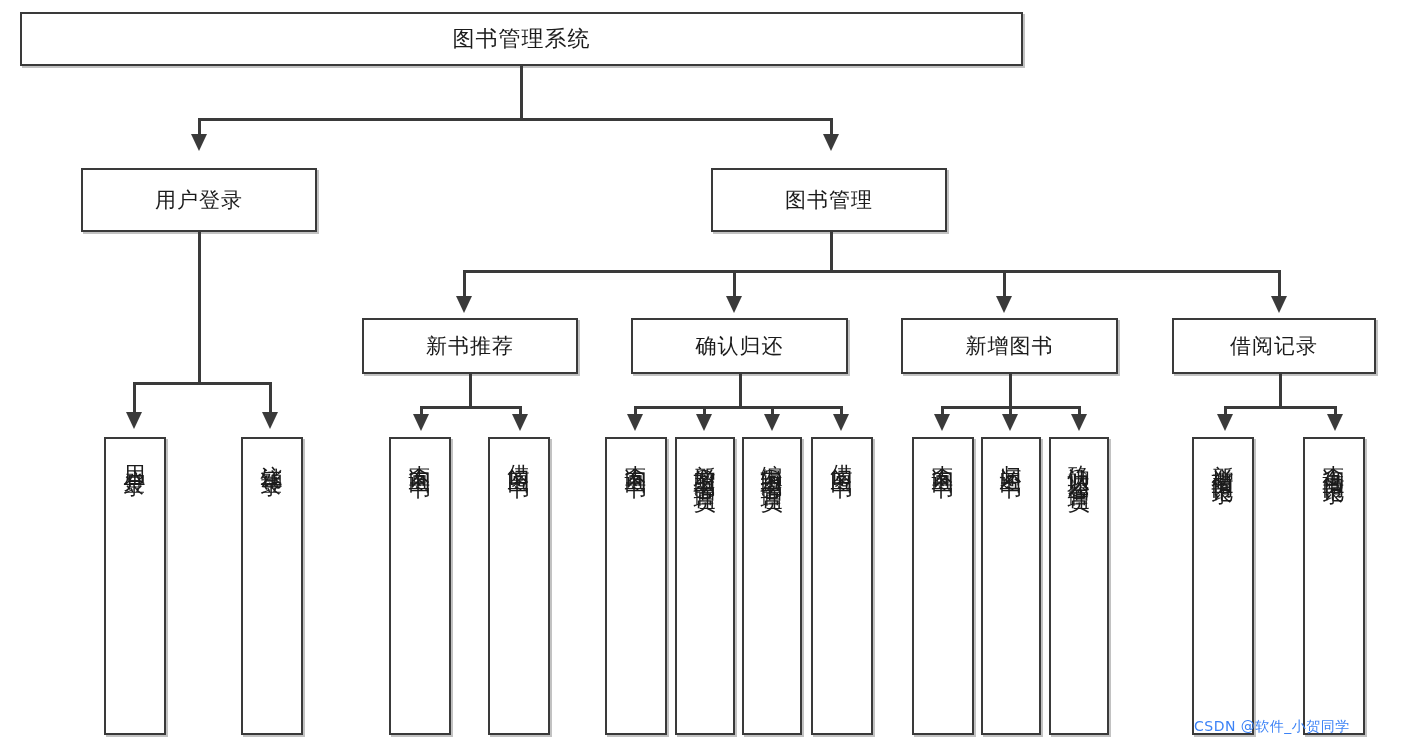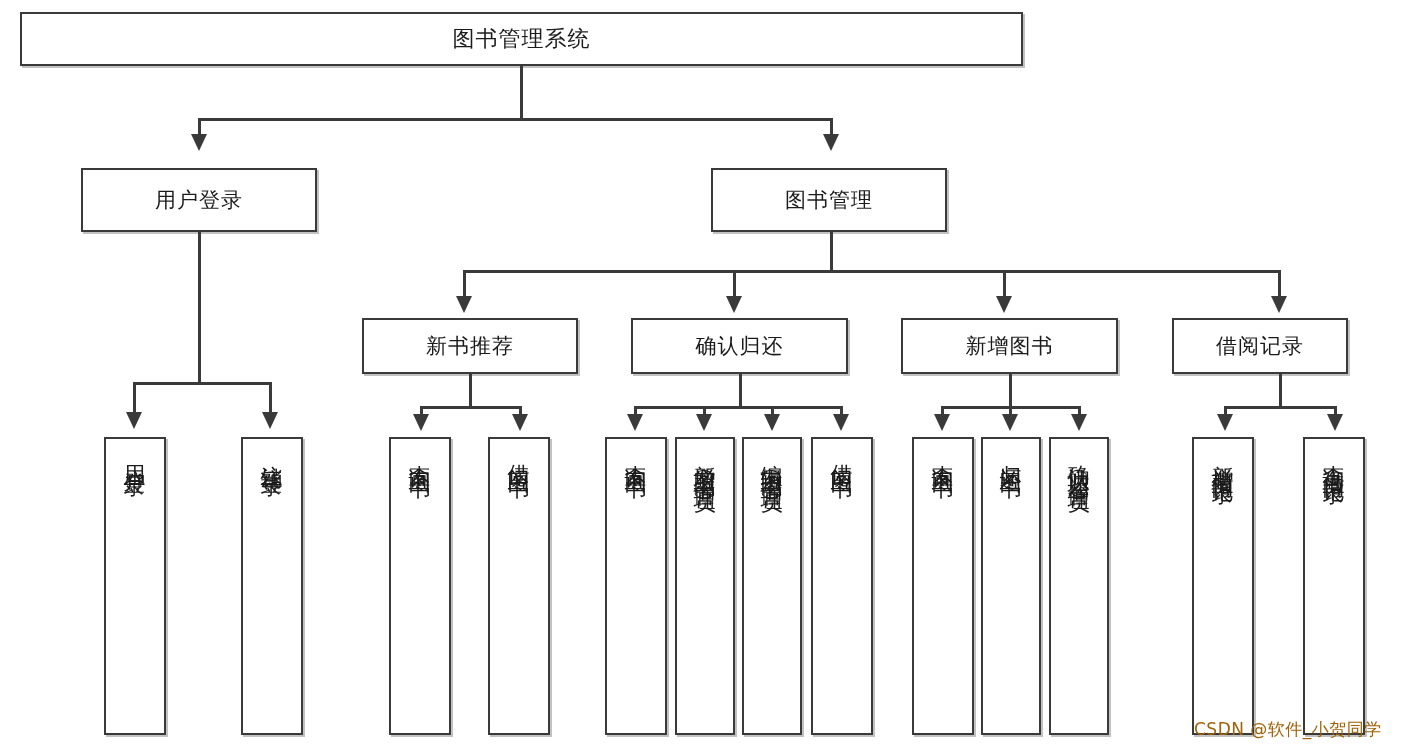--- a/index.html
+++ b/index.html
@@ -69,22 +69,22 @@
     position:absolute;
     width:0;height:0;
     border-left:8px solid transparent;
     border-right:8px solid transparent;
     border-top:17px solid #3a3a3a;
   }
 
   
   #watermark{
     position:absolute;
-    color:#a16207;
-    font-size:17px;
+    color:#3b82f6;
+    font-size:14px;
     letter-spacing:.5px;
     white-space:nowrap;
     pointer-events:none;
     user-select:none;
   }
 </style>
 </head>
 <body>
 
 <div id="canvas">
@@ -128,21 +128,21 @@
 
   <div class="node horiz" style="left:362px;top:318px;width:216px;height:56px;">
     <span class="label">新书推荐</span>
   </div>
   <div class="node horiz" style="left:631px;top:318px;width:217px;height:56px;">
     <span class="label">确认归还</span>
   </div>
   <div class="node horiz" style="left:901px;top:318px;width:217px;height:56px;">
     <span class="label">新增图书</span>
   </div>
-  <div class="node horiz" style="left:1172px;top:318px;width:176px;height:56px;">
+  <div class="node horiz" style="left:1172px;top:318px;width:204px;height:56px;">
     <span class="label">借阅记录</span>
   </div>
 
   <div class="ln v" style="left:469px;top:374px;height:32px;"></div>
   <div class="ln h" style="left:420px;top:406px;width:101px;"></div>
   <div class="ln v" style="left:420px;top:406px;height:10px;"></div>
   <div class="ln v" style="left:519px;top:406px;height:10px;"></div>
   <div class="arrow" style="left:413px;top:414px;"></div>
   <div class="arrow" style="left:512px;top:414px;"></div>
 

